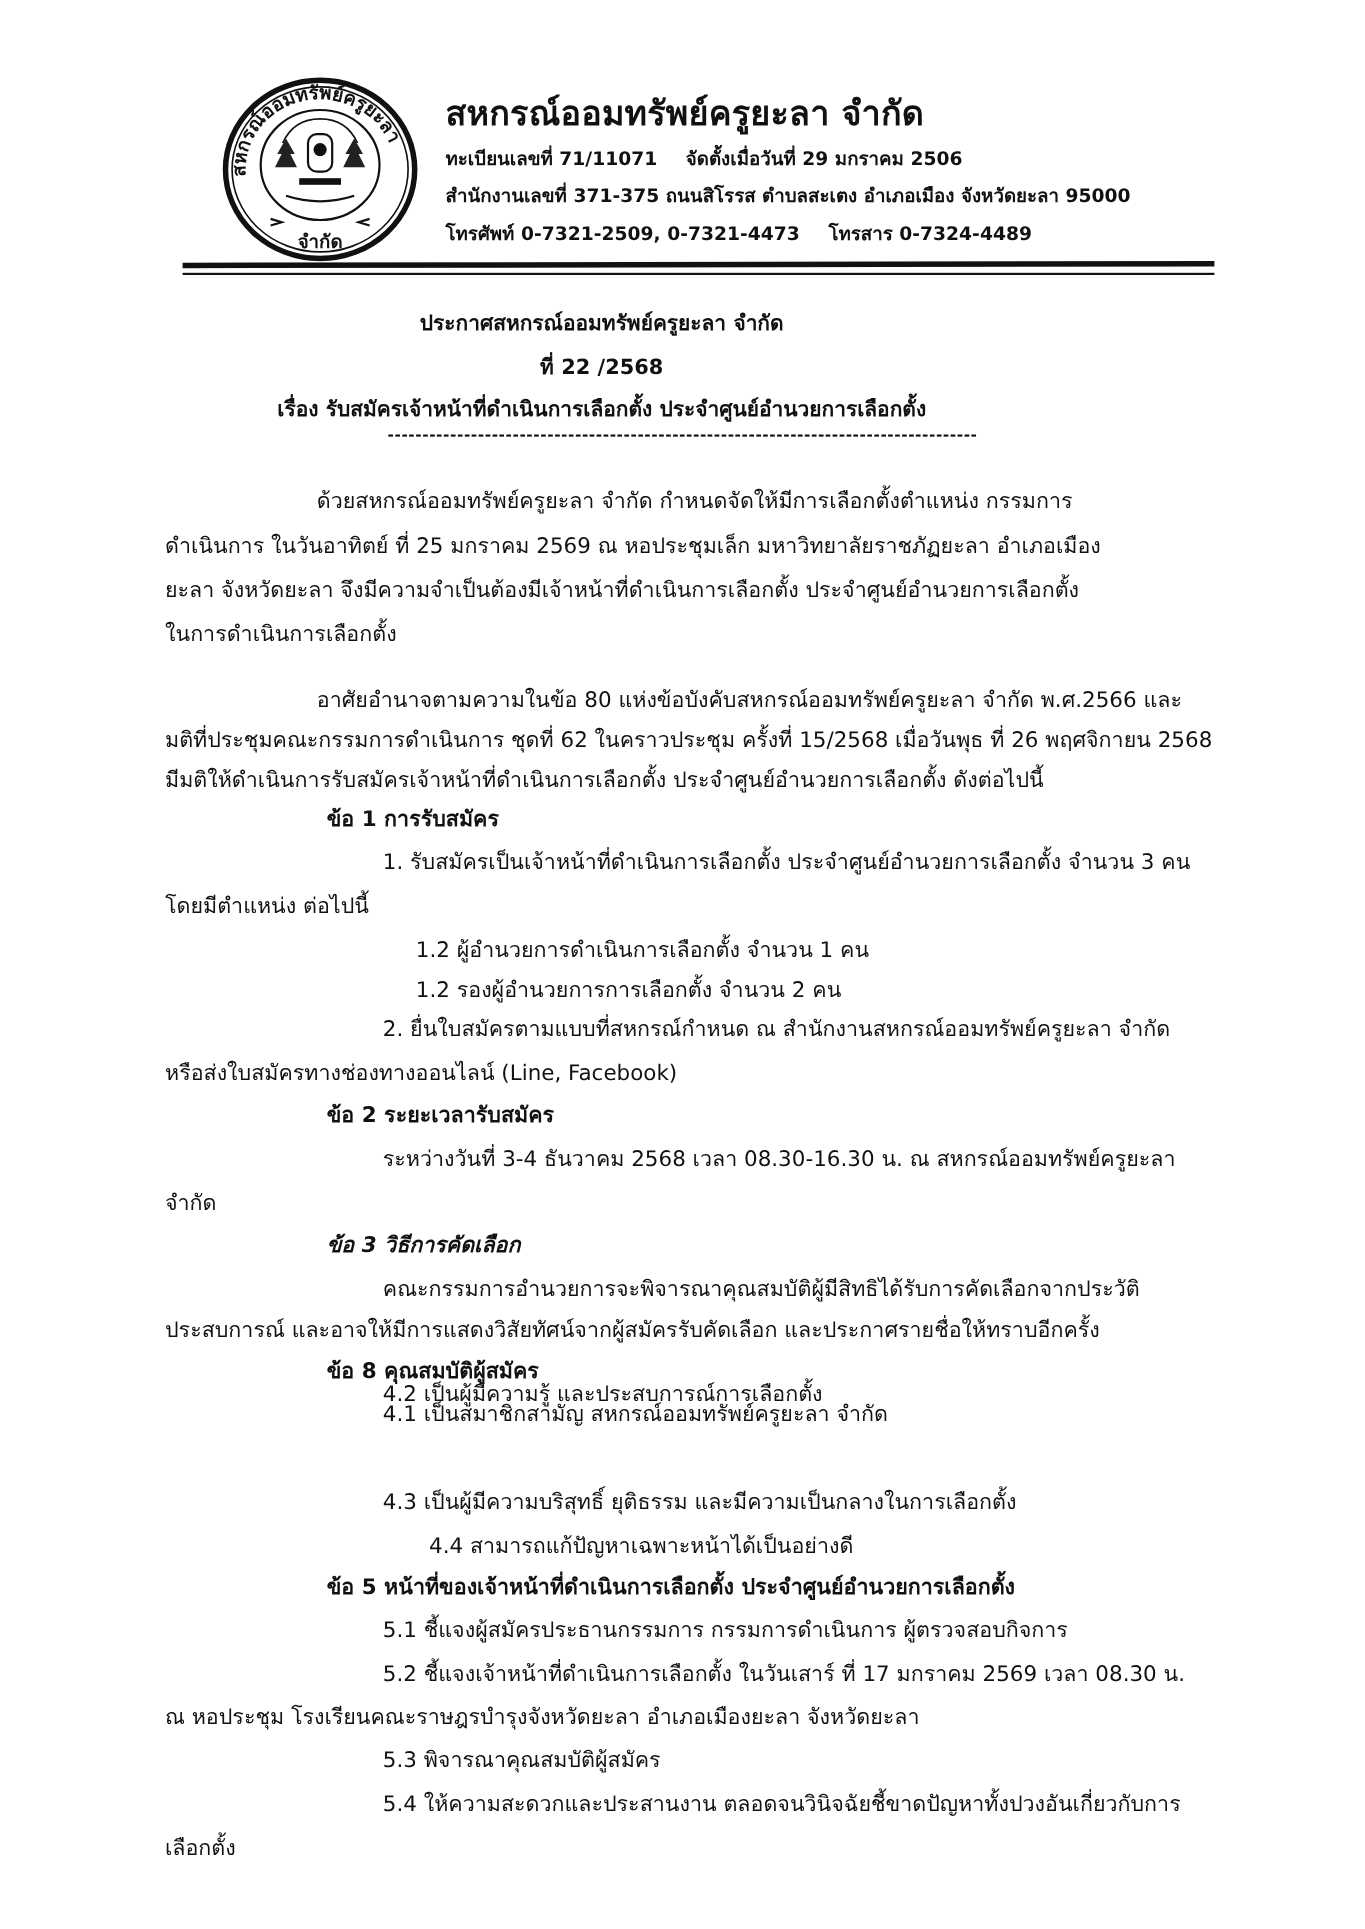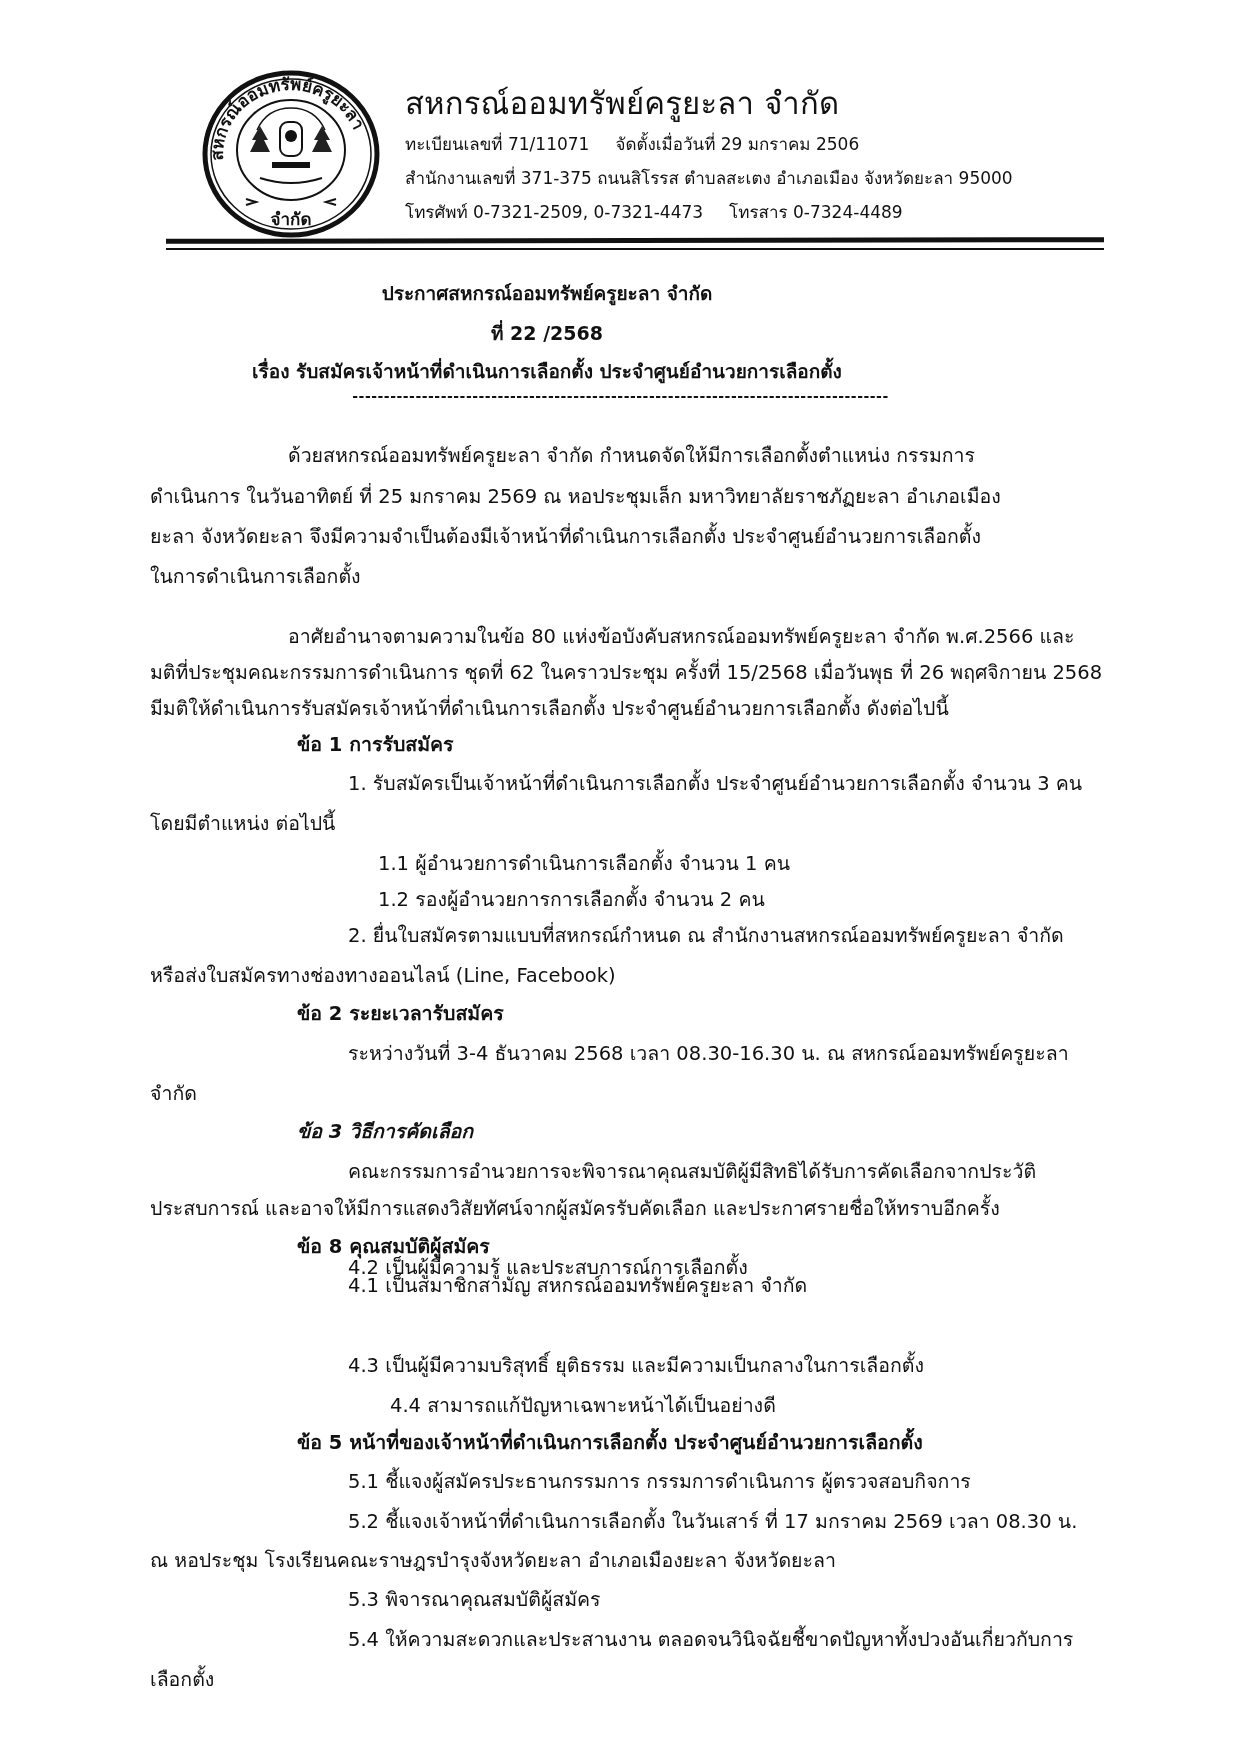--- a/index.html
+++ b/index.html
@@ -8,23 +8,23 @@
     font-family: "DejaVu Sans", "Liberation Sans", sans-serif;
     color: #111111;
   }
   .abs { position: absolute; white-space: nowrap; }
 
   
   .seal {
     position: absolute; left: 202px; top: 70px; width: 178px; height: 168px;
   }
   .org-name {
-    left: 405px; top: 78px; font-size: 31px; font-weight: normal; letter-spacing: 0.2px;
+    left: 405px; top: 78px; font-size: 31px; font-weight: bold; letter-spacing: 0.2px;
   }
-  .lh-line { left: 405px; font-size: 17px; font-weight: normal; }
+  .lh-line { left: 405px; font-size: 17px; font-weight: bold; }
   .lh1 { top: 130px; }
   .lh2 { top: 164px; }
   .lh3 { top: 198px; }
   .gap { display: inline-block; width: 26px; }
 
   .rule-thick { position: absolute; left: 166px; top: 238px; width: 938px; height: 5px; background: #111; transform: skewY(-0.1deg); }
   .rule-thin  { position: absolute; left: 166px; top: 248px; width: 938px; height: 2px; background: #111; }
 
   
   .title { left: 0; width: 1094px; text-align: center; font-size: 19px; font-weight: bold; }
@@ -87,21 +87,21 @@
 <div class="abs p" style="top:521px;">ยะลา จังหวัดยะลา จึงมีความจำเป็นต้องมีเจ้าหน้าที่ดำเนินการเลือกตั้ง ประจำศูนย์อำนวยการเลือกตั้ง</div>
 <div class="abs p" style="top:561px;text-align:right;">ในการดำเนินการเลือกตั้ง</div>
 
 <div class="abs p ind1" style="top:621px;">อาศัยอำนาจตามความในข้อ 80 แห่งข้อบังคับสหกรณ์ออมทรัพย์ครูยะลา จำกัด พ.ศ.2566 และ</div>
 <div class="abs p" style="top:657px;">มติที่ประชุมคณะกรรมการดำเนินการ ชุดที่ 62 ในคราวประชุม ครั้งที่ 15/2568 เมื่อวันพุธ ที่ 26 พฤศจิกายน 2568</div>
 <div class="abs p" style="top:693px;">มีมติให้ดำเนินการรับสมัครเจ้าหน้าที่ดำเนินการเลือกตั้ง ประจำศูนย์อำนวยการเลือกตั้ง ดังต่อไปนี้</div>
 
 <div class="abs head" style="top:729px;">ข้อ 1 การรับสมัคร</div>
 <div class="abs p ind2" style="top:768px;">1. รับสมัครเป็นเจ้าหน้าที่ดำเนินการเลือกตั้ง ประจำศูนย์อำนวยการเลือกตั้ง จำนวน 3 คน</div>
 <div class="abs p" style="top:808px;">โดยมีตำแหน่ง ต่อไปนี้</div>
-<div class="abs p ind3" style="top:848px;">1.1 ผู้อำนวยการดำเนินการเลือกตั้ง จำนวน 1 คน</div>
+<div class="abs p ind3" style="top:848px;">1.2 ผู้อำนวยการดำเนินการเลือกตั้ง จำนวน 1 คน</div>
 <div class="abs p ind3" style="top:884px;">1.2 รองผู้อำนวยการการเลือกตั้ง จำนวน 2 คน</div>
 <div class="abs p ind2" style="top:920px;">2. ยื่นใบสมัครตามแบบที่สหกรณ์กำหนด ณ สำนักงานสหกรณ์ออมทรัพย์ครูยะลา จำกัด</div>
 <div class="abs p" style="top:960px;">หรือส่งใบสมัครทางช่องทางออนไลน์ (Line, Facebook)</div>
 
 <div class="abs head" style="top:998px;">ข้อ 2 ระยะเวลารับสมัคร</div>
 <div class="abs p ind2" style="top:1038px;">ระหว่างวันที่ 3-4 ธันวาคม 2568 เวลา 08.30-16.30 น. ณ สหกรณ์ออมทรัพย์ครูยะลา</div>
 <div class="abs p" style="top:1078px;">จำกัด</div>
 
 <div class="abs head" style="top:1116px;font-style:italic;">ข้อ 3 วิธีการคัดเลือก</div>
 <div class="abs p ind2" style="top:1156px;">คณะกรรมการอำนวยการจะพิจารณาคุณสมบัติผู้มีสิทธิได้รับการคัดเลือกจากประวัติ</div>

